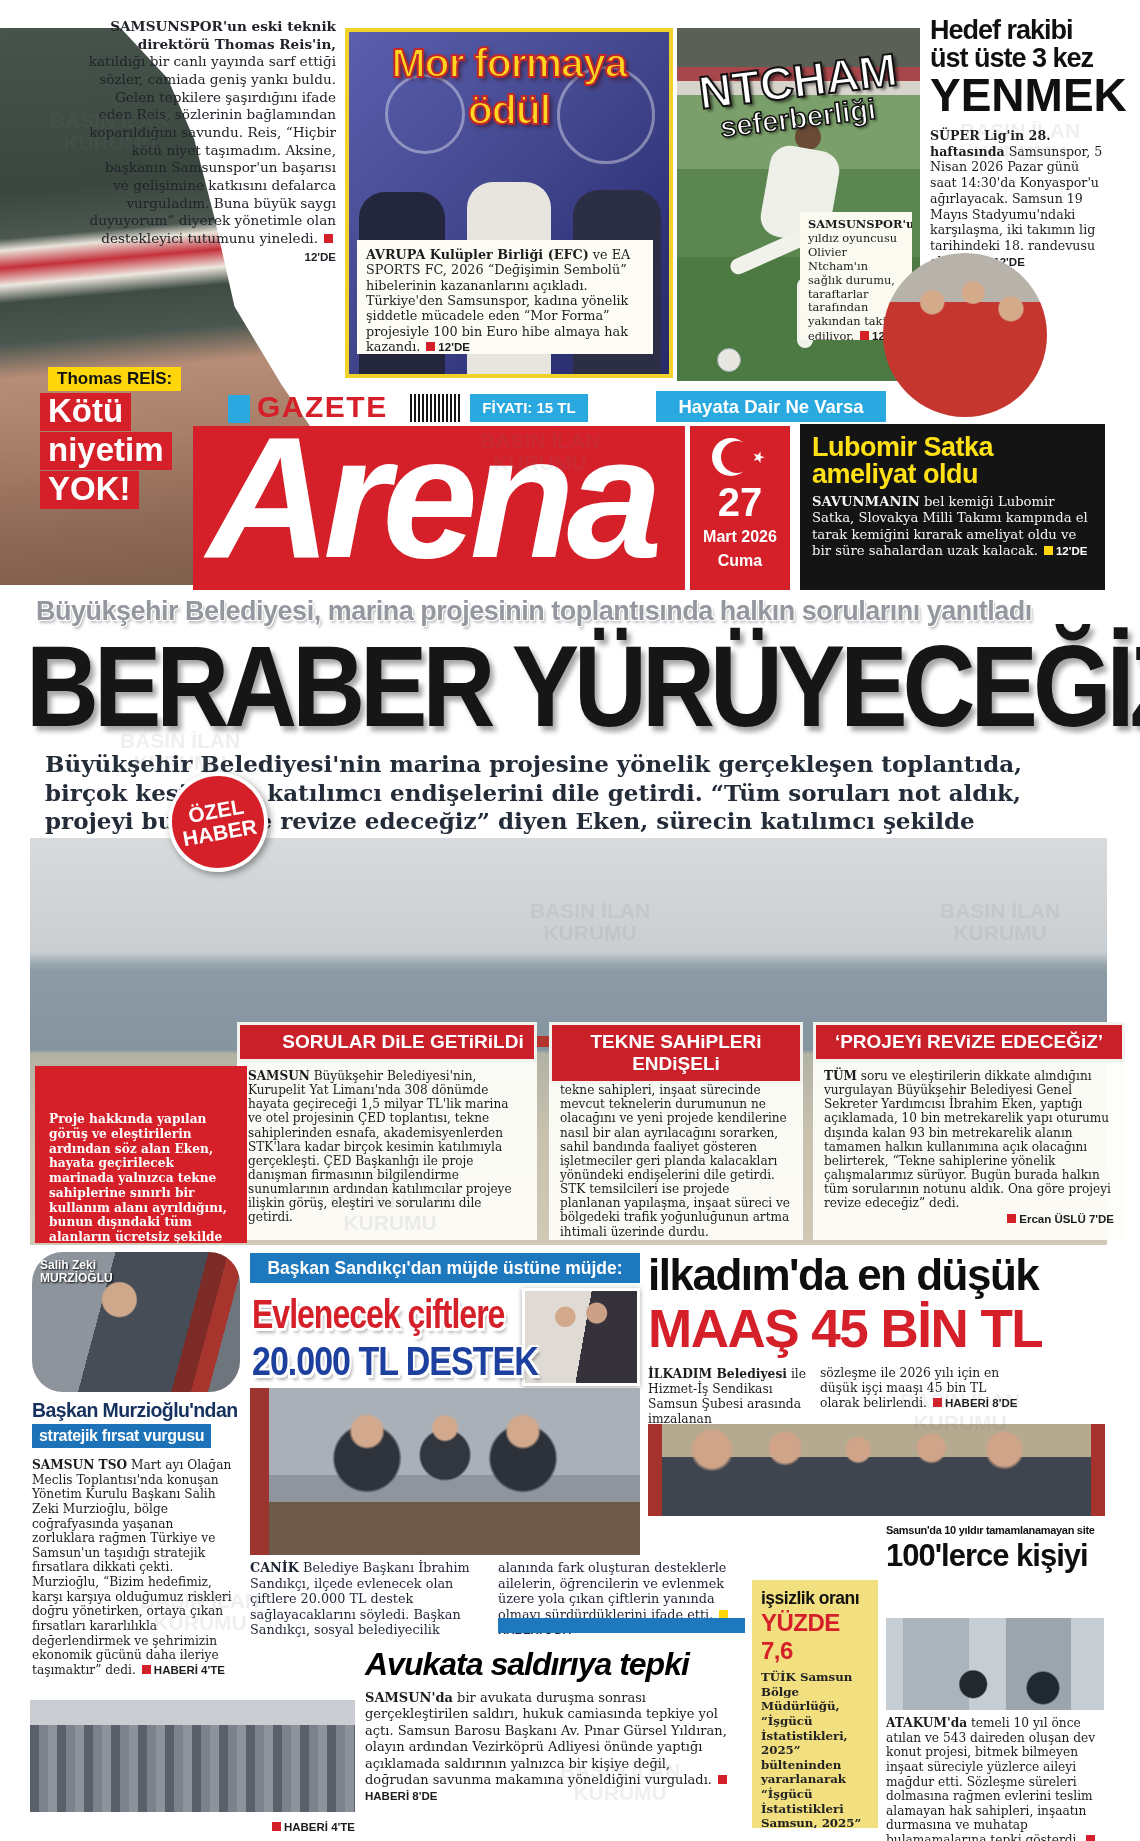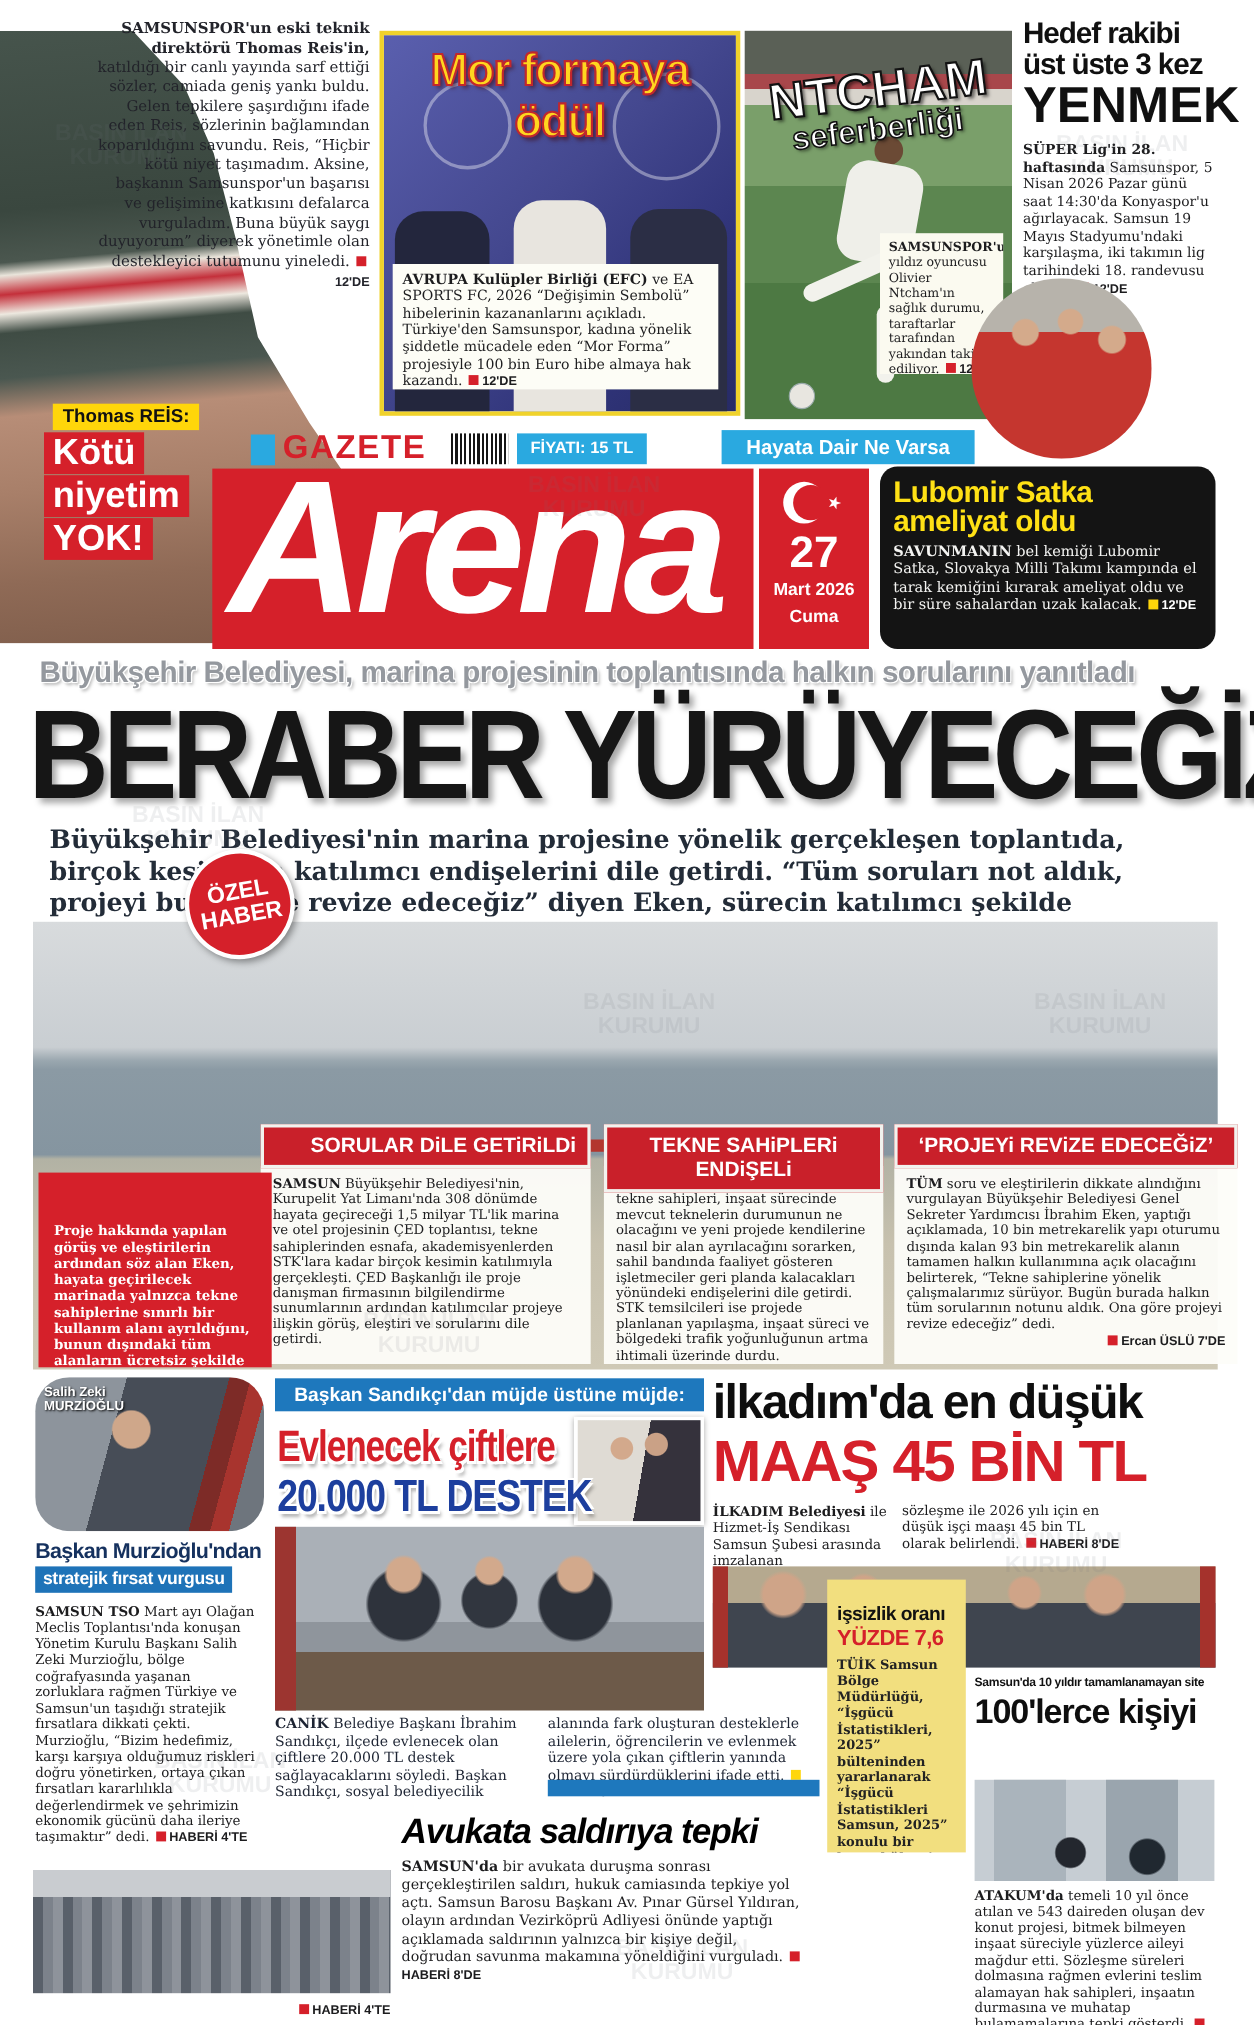--- a/index.html
+++ b/index.html
@@ -65,21 +65,21 @@
   #arena-box{left:193px;top:426px;width:492px;height:164px;background:#d5202a;overflow:hidden;}
   #arena-logo{position:absolute;left:14px;top:-28px;font-family:"Liberation Sans",sans-serif;
     font-weight:700;font-style:italic;font-size:172px;color:#fff;letter-spacing:-8px;}
   #flag-box{left:690px;top:426px;width:100px;height:164px;background:#d5202a;color:#fff;text-align:center;}
   #flag-crescent{position:absolute;left:22px;top:12px;width:38px;height:38px;border-radius:50%;background:#fff;}
   #flag-crescent::after{content:"";position:absolute;left:9px;top:3px;width:32px;height:32px;border-radius:50%;background:#d5202a;}
   #flag-star{position:absolute;left:62px;top:22px;font-size:15px;color:#fff;transform:rotate(18deg);}
   #flag-day{position:absolute;left:0;top:56px;width:100%;font-weight:700;font-size:40px;line-height:1;}
   #flag-month{position:absolute;left:0;top:102px;width:100%;font-weight:700;font-size:16px;}
   #flag-wday{position:absolute;left:0;top:126px;width:100%;font-weight:700;font-size:16px;}
-  #satka-box{left:800px;top:424px;width:305px;height:166px;background:#141414;padding:10px 12px;box-sizing:border-box;border-radius:16px;}
+  #satka-box{left:800px;top:424px;width:305px;height:166px;background:#141414;padding:10px 12px;box-sizing:border-box;}
   .satka-title{font-family:"Liberation Sans",sans-serif;font-weight:700;font-size:27px;color:#ffe115;
     line-height:1.0;letter-spacing:-.5px;}
   #satka-body{margin-top:6px;color:#f4f4f2;font-size:13.2px;line-height:1.24;}
   #satka-body .ref{color:#fff;}
   
   #lead-kicker{left:36px;top:596px;width:1080px;font-weight:700;font-size:27px;color:#94989e;letter-spacing:-.5px;
     text-shadow:-1px -1px 0 #fff,1px -1px 0 #fff,-1px 1px 0 #fff,1px 1px 0 #fff,2px 3px 3px rgba(0,0,0,.28);}
   #lead-headline{left:26px;top:634px;width:1090px;font-family:"Liberation Sans",sans-serif;font-weight:700;
     font-size:101px;letter-spacing:-5px;color:#161616;line-height:.92;transform:scaleY(1.14);transform-origin:top left;
     text-shadow:4px 4px 5px rgba(0,0,0,.35);white-space:nowrap;}
@@ -157,23 +157,23 @@
       radial-gradient(circle at 62% 26%,#cfa488 0 4.5%,transparent 5.5%),
       radial-gradient(circle at 78% 28%,#cfa488 0 4.5%,transparent 5.5%),
       linear-gradient(to bottom,#b5a98f 0 36%,#3f454f 36% 100%);}
   #crowd-photo{left:30px;top:1700px;width:325px;height:112px;
     background:linear-gradient(to bottom,#c9ccd0 0 22%,rgba(0,0,0,0) 22%),
       repeating-linear-gradient(90deg,#59606a 0 9px,#7c828b 9px 18px,#8e939b 18px 27px);}
   #crowd-ref{left:30px;top:1816px;width:325px;text-align:right;}
   #avukat-h{left:365px;top:1646px;font-family:"Liberation Sans",sans-serif;font-weight:700;font-size:32px;
     color:#000000;letter-spacing:-1px;font-style:italic;}
   #avukat-body{left:365px;top:1690px;width:368px;font-size:13px;line-height:1.26;}
-  #issizlik-box{left:752px;top:1436px;width:126px;height:248px;background:#f2df7f;padding:21px 9px;box-sizing:border-box;overflow:hidden;}
+  #issizlik-box{left:752px;top:1580px;width:126px;height:248px;background:#f2df7f;padding:8px 9px;box-sizing:border-box;overflow:hidden;}
   #issizlik-h1{font-family:"Liberation Sans",sans-serif;font-weight:700;font-size:17.5px;color:#111;letter-spacing:-.5px;}
-  #issizlik-h2{font-family:"Liberation Sans",sans-serif;font-weight:700;font-size:20px;color:#d5202a;letter-spacing:-.5px;}
+  #issizlik-h2{font-family:"Liberation Sans",sans-serif;font-weight:700;font-size:24px;color:#d5202a;letter-spacing:-.5px;}
   #issizlik-body{margin-top:5px;font-size:11.8px;line-height:1.24;font-weight:600;color:#222;}
   #magdur-kicker{left:886px;top:1524px;width:222px;font-family:"Liberation Sans",sans-serif;font-weight:700;
     font-size:11px;letter-spacing:-.3px;color:#111;white-space:nowrap;overflow:hidden;}
   #magdur-h1{left:886px;top:1538px;font-family:"Liberation Sans",sans-serif;font-weight:700;font-size:31px;
     color:#0e0e0e;letter-spacing:-1px;}
   #magdur-h2{left:886px;top:1574px;font-family:"Liberation Sans",sans-serif;font-weight:700;font-size:34px;
     color:#0e0e0e;letter-spacing:-1px;}
   #magdur-photo{left:886px;top:1618px;width:218px;height:92px;
     background:radial-gradient(circle at 40% 72%,#23272e 0 9%,transparent 10%),
       radial-gradient(circle at 72% 76%,#202830 0 9%,transparent 10%),

